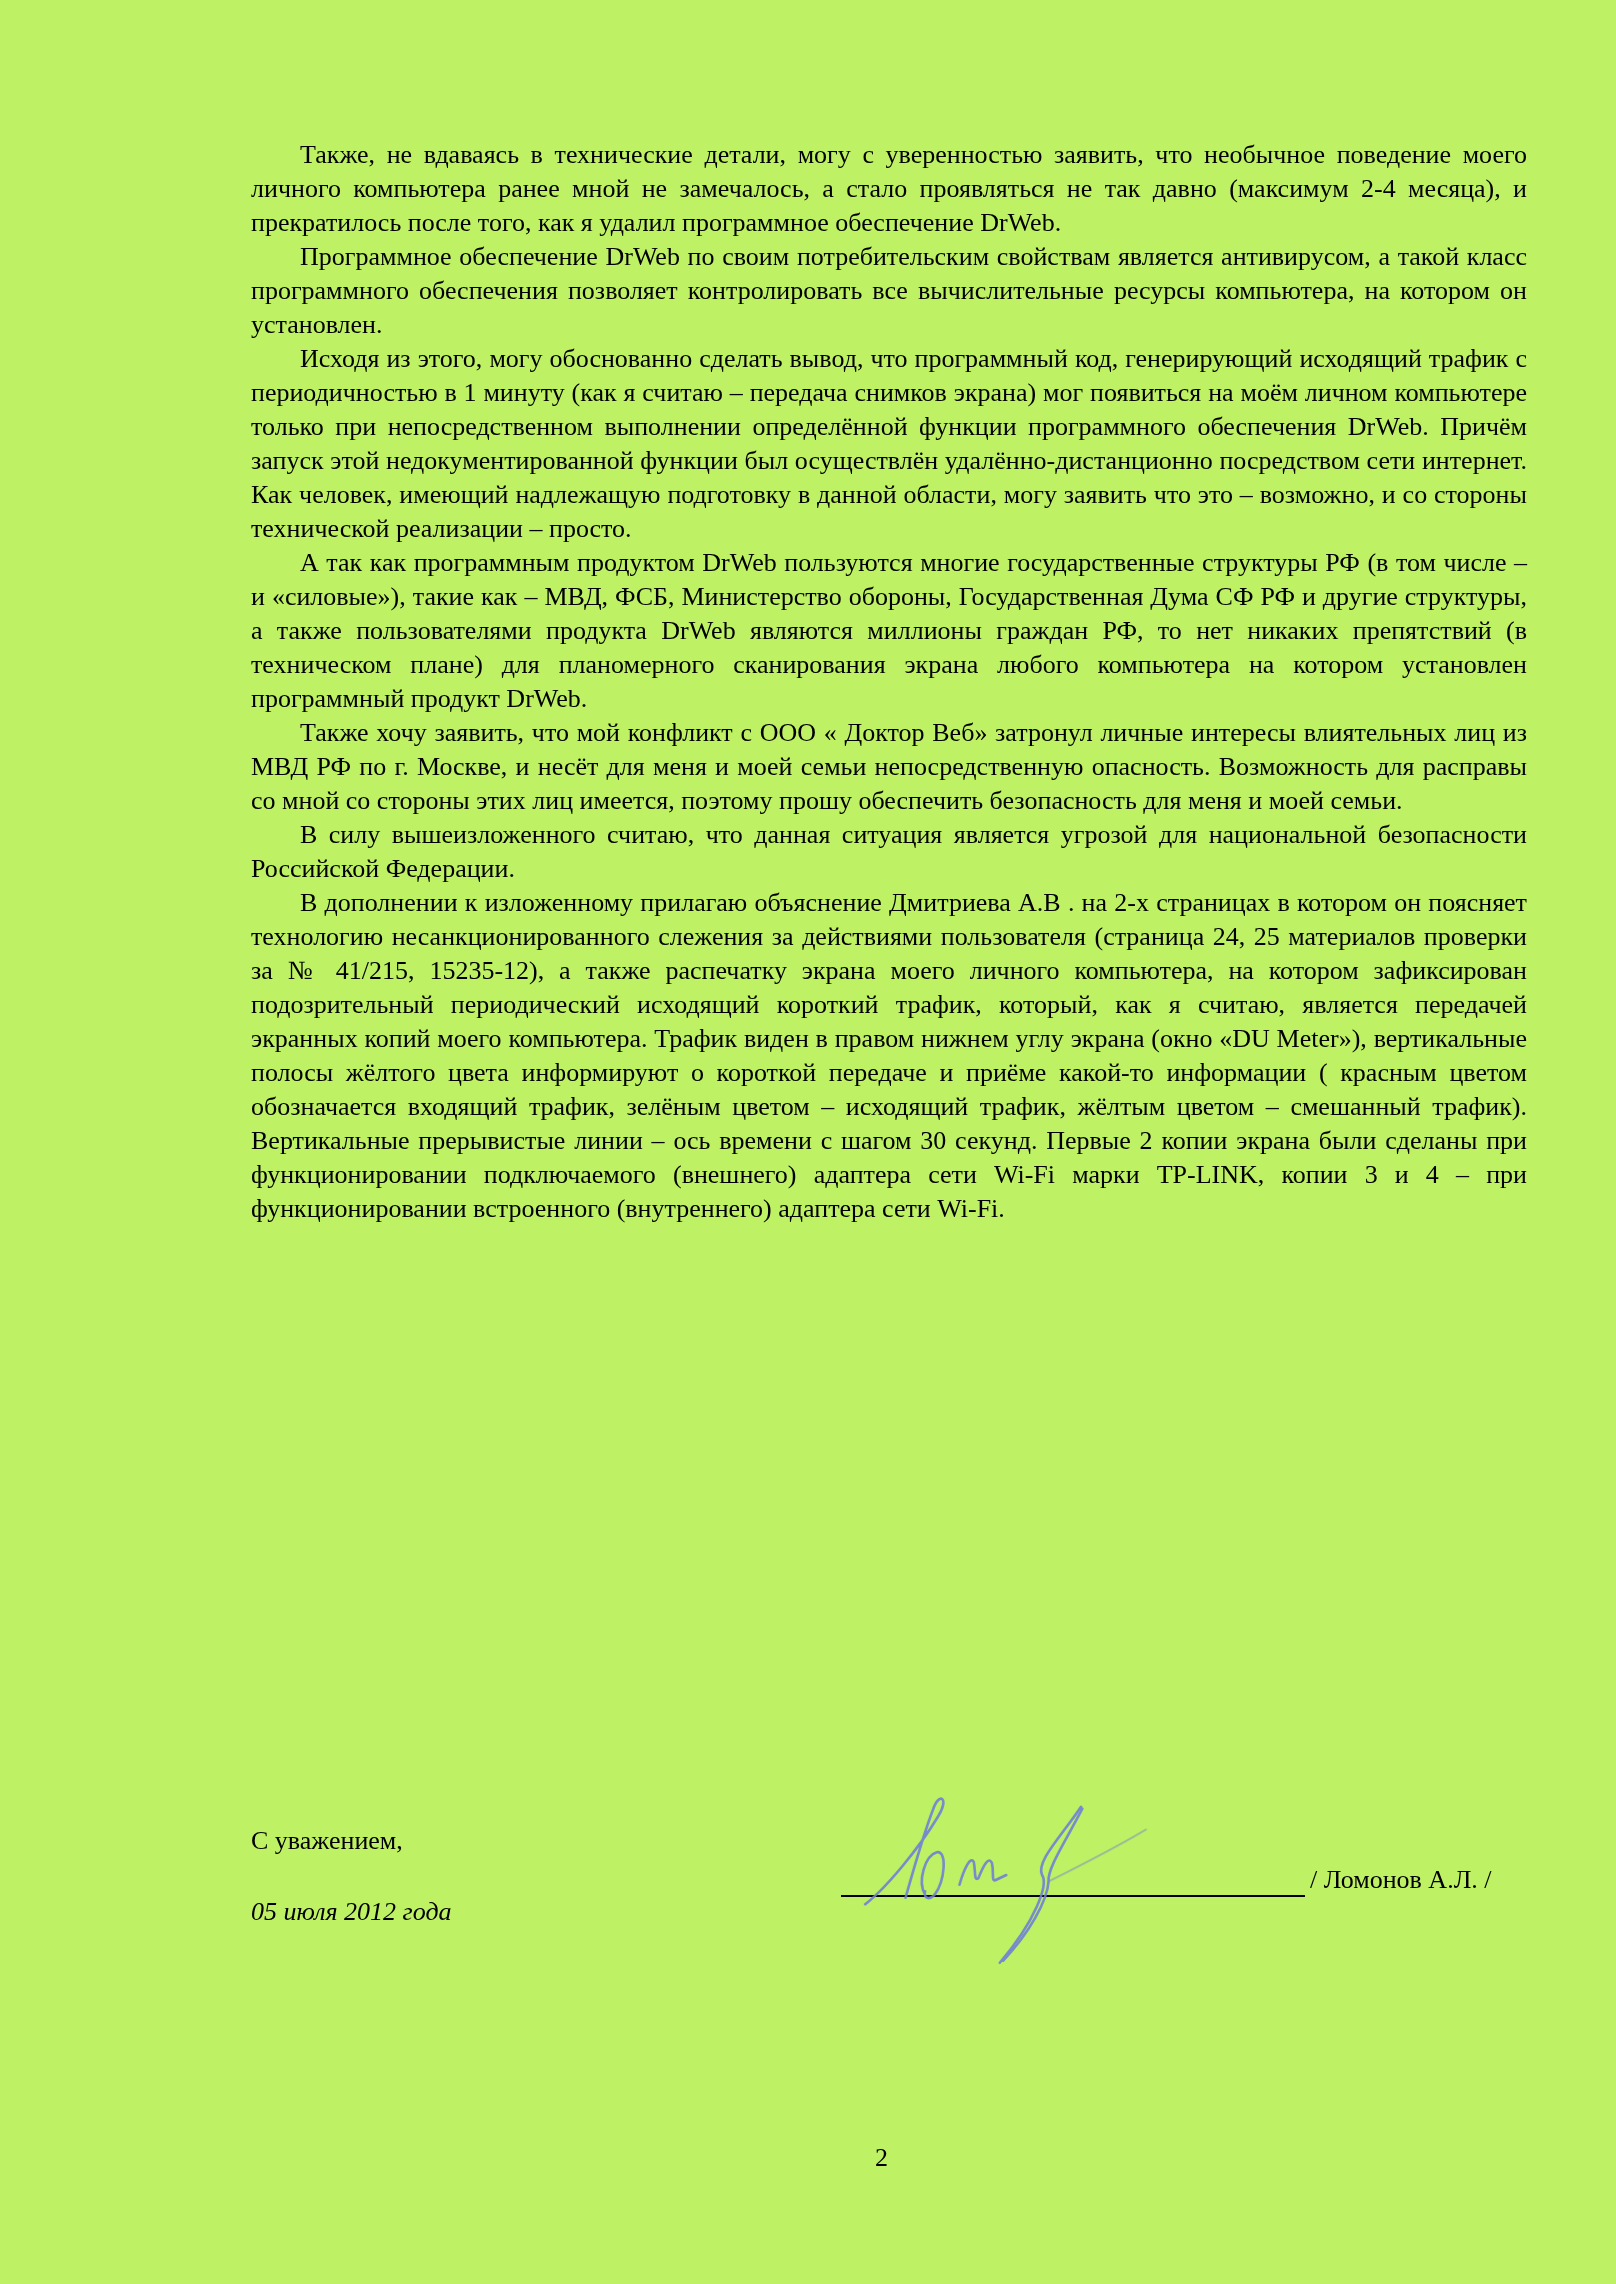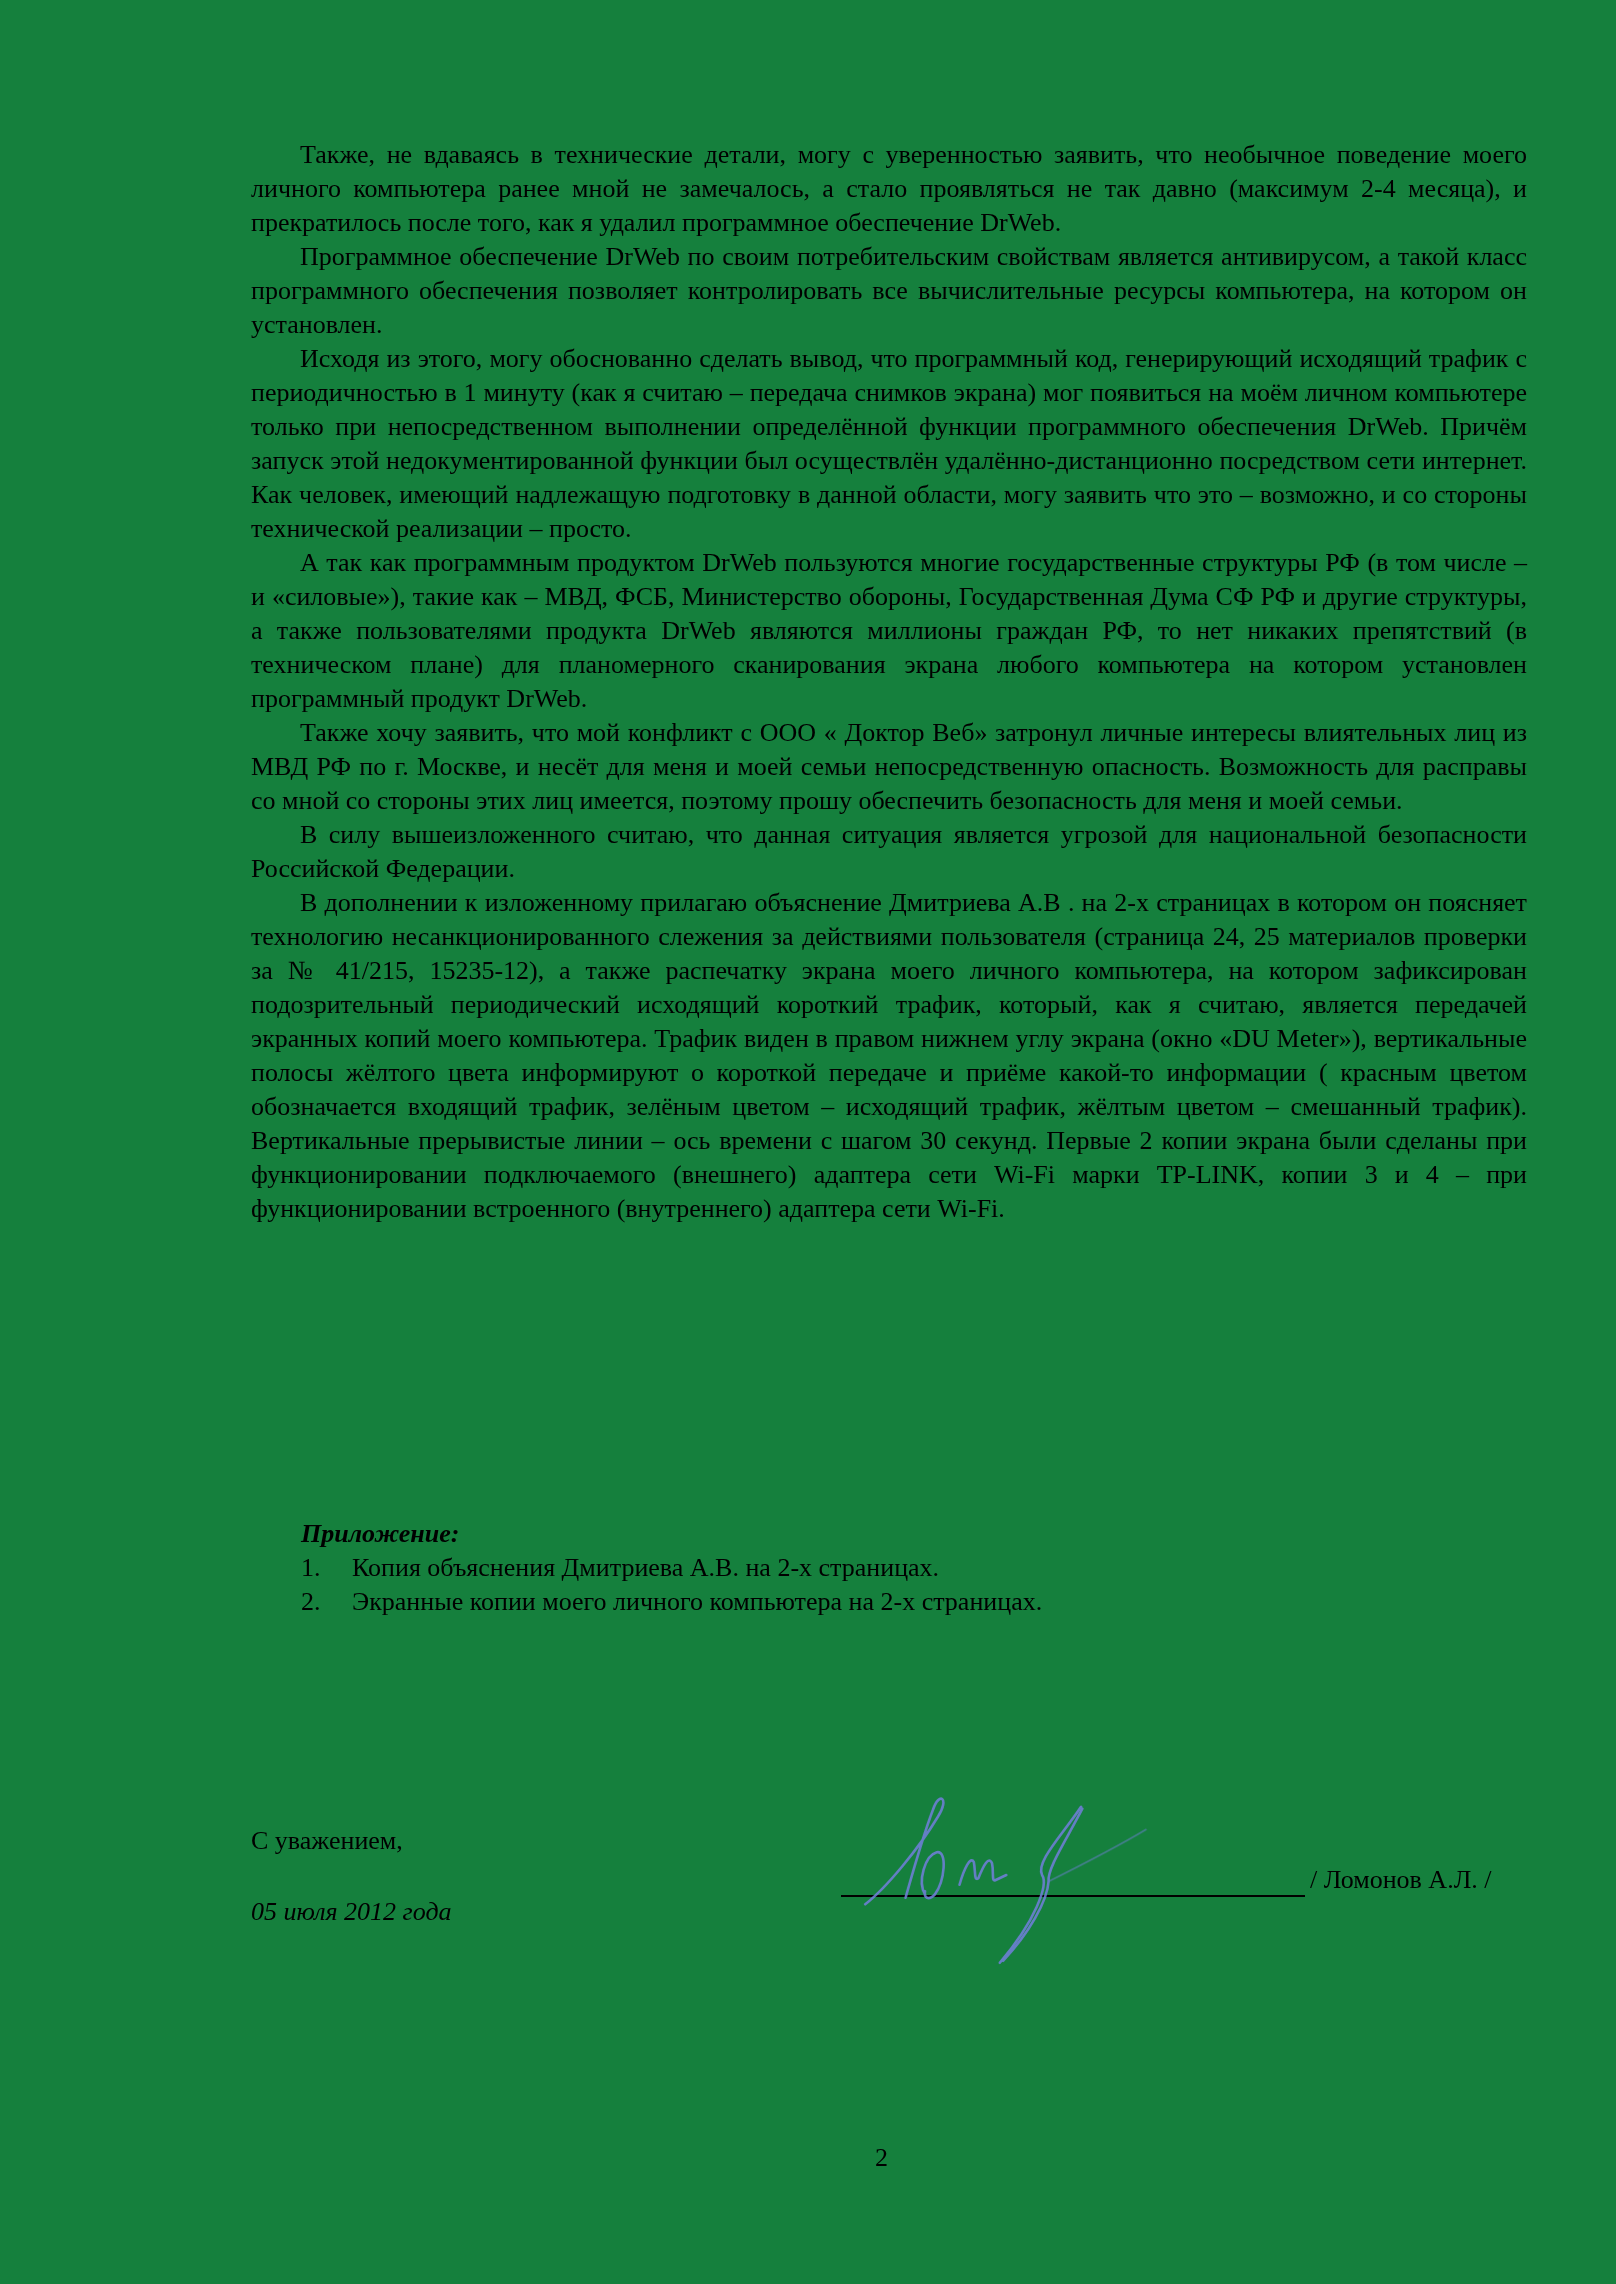--- a/index.html
+++ b/index.html
@@ -13,21 +13,21 @@
       position: relative;
       overflow: hidden;
       font-family: "Liberation Serif", "DejaVu Serif", serif;
       color: #000000;
     }
     .page {
       position: absolute;
       left: 0; top: 0;
       width: 1616px;
       height: 2284px;
-      background: #15803d;
+      background: #bef264;
     }
     .body-text {
       position: absolute;
       left: 251px;
       top: 138px;
       width: 1276px;
       font-size: 26px;
       line-height: 34px;
       text-align: justify;
     }
@@ -108,33 +108,20 @@
   <div class="body-text">
     <p>Также, не вдаваясь в технические детали, могу с уверенностью заявить, что необычное поведение моего личного компьютера ранее мной не замечалось, а стало проявляться не так давно (максимум 2-4 месяца), и прекратилось после того, как я удалил программное обеспечение DrWeb.</p>
     <p>Программное обеспечение DrWeb по своим потребительским свойствам является антивирусом, а такой класс программного обеспечения позволяет контролировать все вычислительные ресурсы компьютера, на котором он установлен.</p>
     <p>Исходя из этого, могу обоснованно сделать вывод, что программный код, генерирующий исходящий трафик с периодичностью в 1 минуту (как я считаю – передача снимков экрана) мог появиться на моём личном компьютере только при непосредственном выполнении определённой функции программного обеспечения DrWeb. Причём запуск этой недокументированной функции был осуществлён удалённо-дистанционно посредством сети интернет. Как человек, имеющий надлежащую подготовку в данной области, могу заявить что это – возможно, и со стороны технической реализации – просто.</p>
     <p>А так как программным продуктом DrWeb пользуются многие государственные структуры РФ (в том числе – и «силовые»), такие как – МВД, ФСБ, Министерство обороны, Государственная Дума СФ РФ и другие структуры, а также пользователями продукта DrWeb являются миллионы граждан РФ, то нет никаких препятствий (в техническом плане) для планомерного сканирования экрана любого компьютера на котором установлен программный продукт DrWeb.</p>
     <p>Также хочу заявить, что мой конфликт с ООО « Доктор Веб» затронул личные интересы влиятельных лиц из МВД РФ по г. Москве, и несёт для меня и моей семьи непосредственную опасность. Возможность для расправы со мной со стороны этих лиц имеется, поэтому прошу обеспечить безопасность для меня и моей семьи.</p>
     <p>В силу вышеизложенного считаю, что данная ситуация является угрозой для национальной безопасности Российской Федерации.</p>
     <p>В дополнении к изложенному прилагаю объяснение Дмитриева А.В . на 2-х страницах в котором он поясняет технологию несанкционированного слежения за действиями пользователя (страница 24, 25 материалов проверки за № 41/215, 15235-12), а также распечатку экрана моего личного компьютера, на котором зафиксирован подозрительный периодический исходящий короткий трафик, который, как я считаю, является передачей экранных копий моего компьютера. Трафик виден в правом нижнем углу экрана (окно «DU Meter»), вертикальные полосы жёлтого цвета информируют о короткой передаче и приёме какой-то информации ( красным цветом обозначается входящий трафик, зелёным цветом – исходящий трафик, жёлтым цветом – смешанный трафик). Вертикальные прерывистые линии – ось времени с шагом 30 секунд. Первые 2 копии экрана были сделаны при функционировании подключаемого (внешнего) адаптера сети Wi-Fi марки TP-LINK, копии 3 и 4 – при функционировании встроенного (внутреннего) адаптера сети Wi-Fi.</p>
   </div>
 
-  <div class="attachments">
-    <p class="attachments-title">Приложение:</p>
-    <ol>
-      <li>
-        <span class="num">1.</span>
-        <span>Копия объяснения Дмитриева А.В. на 2-х страницах.</span>
-      </li>
-      <li>
-        <span class="num">2.</span>
-        <span>Экранные копии моего личного компьютера на 2-х страницах.</span>
-      </li>
-    </ol>
-  </div>
 
   <div class="closing regards">С уважением,</div>
   <div class="closing date">05 июля 2012 года</div>
 
   <div class="sign-line"></div>
 
   <svg class="signature" viewBox="0 0 620 300" xmlns="http://www.w3.org/2000/svg">
     <g fill="none" stroke="#6f7fd6" stroke-width="4" stroke-linecap="round" stroke-linejoin="round" opacity="0.9">
 
       <path d="M 38 205 C 70 180, 120 120, 150 70 C 168 42, 152 30, 142 60 C 125 105, 110 160, 100 195"></path>

